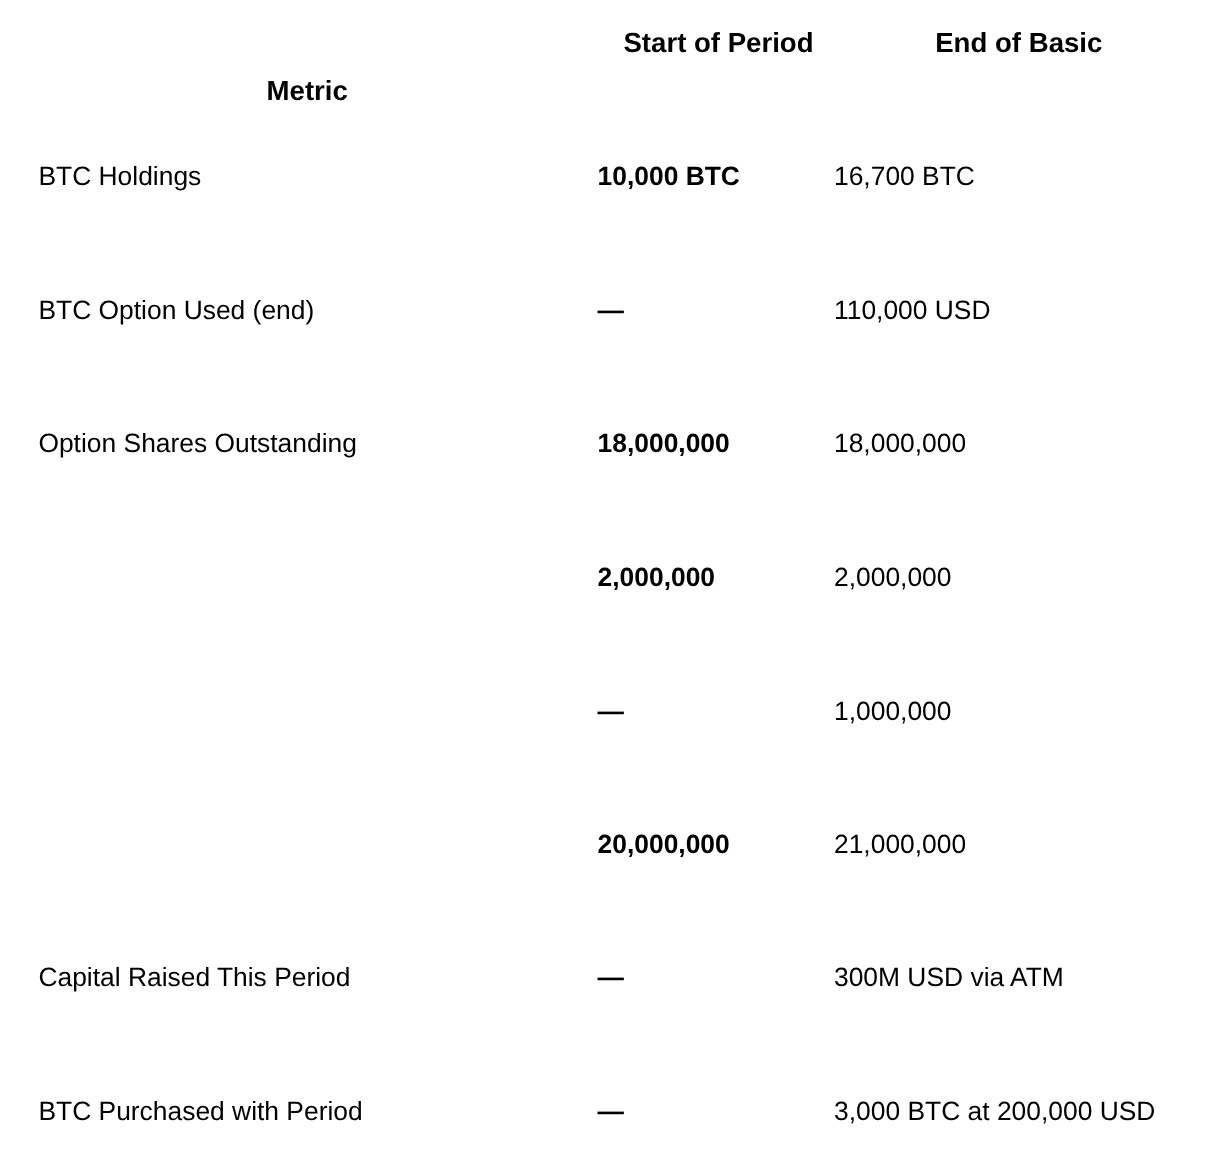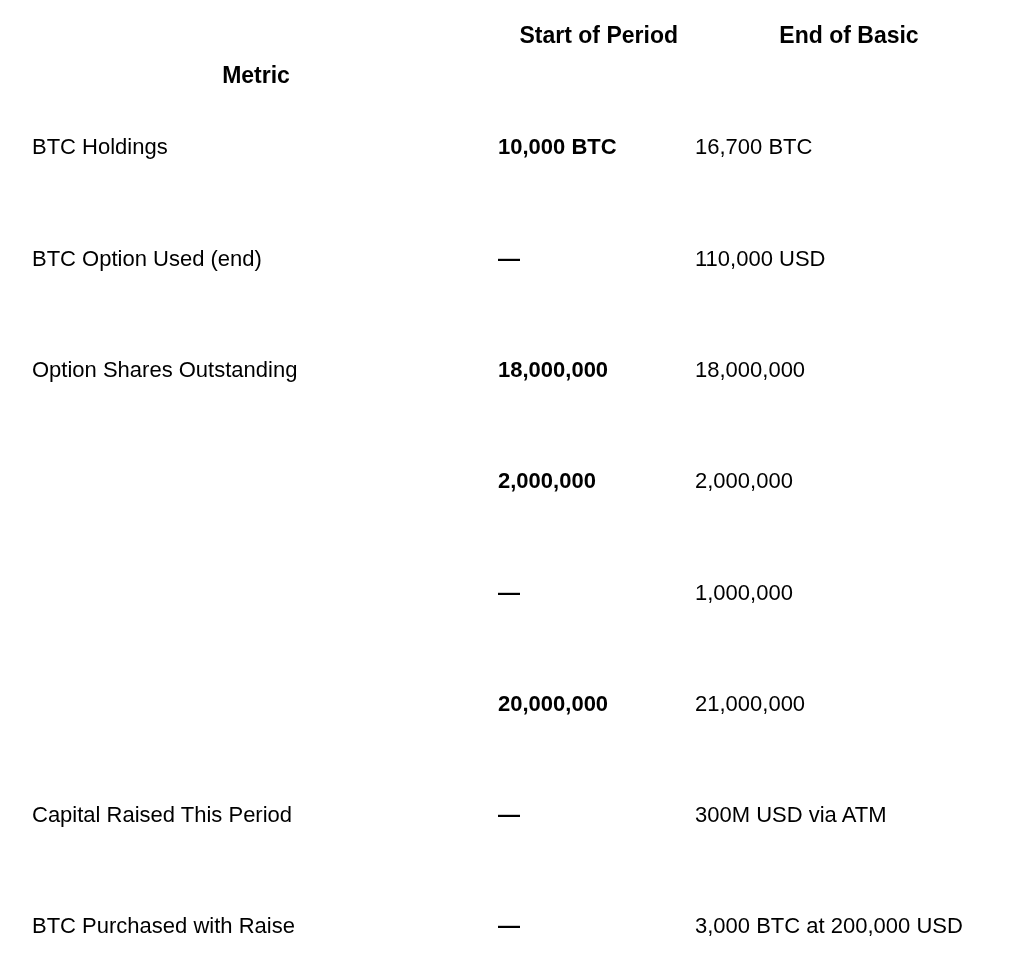--- a/index.html
+++ b/index.html
@@ -54,17 +54,17 @@
   <div class="row" style="top:689px">
     <span class="cell c-start">20,000,000</span>
     <span class="cell c-end">21,000,000</span>
   </div>
   <div class="row" style="top:800px">
     <span class="cell c-metric">Capital Raised This Period</span>
     <span class="cell c-start">—</span>
     <span class="cell c-end">300M USD via ATM</span>
   </div>
   <div class="row" style="top:911px">
-    <span class="cell c-metric">BTC Purchased with Raise</span>
+    <span class="cell c-metric">BTC Purchased with Period</span>
     <span class="cell c-start">—</span>
     <span class="cell c-end">3,000 BTC at 200,000 USD</span>
   </div>
 </div>
 
 </body></html>

